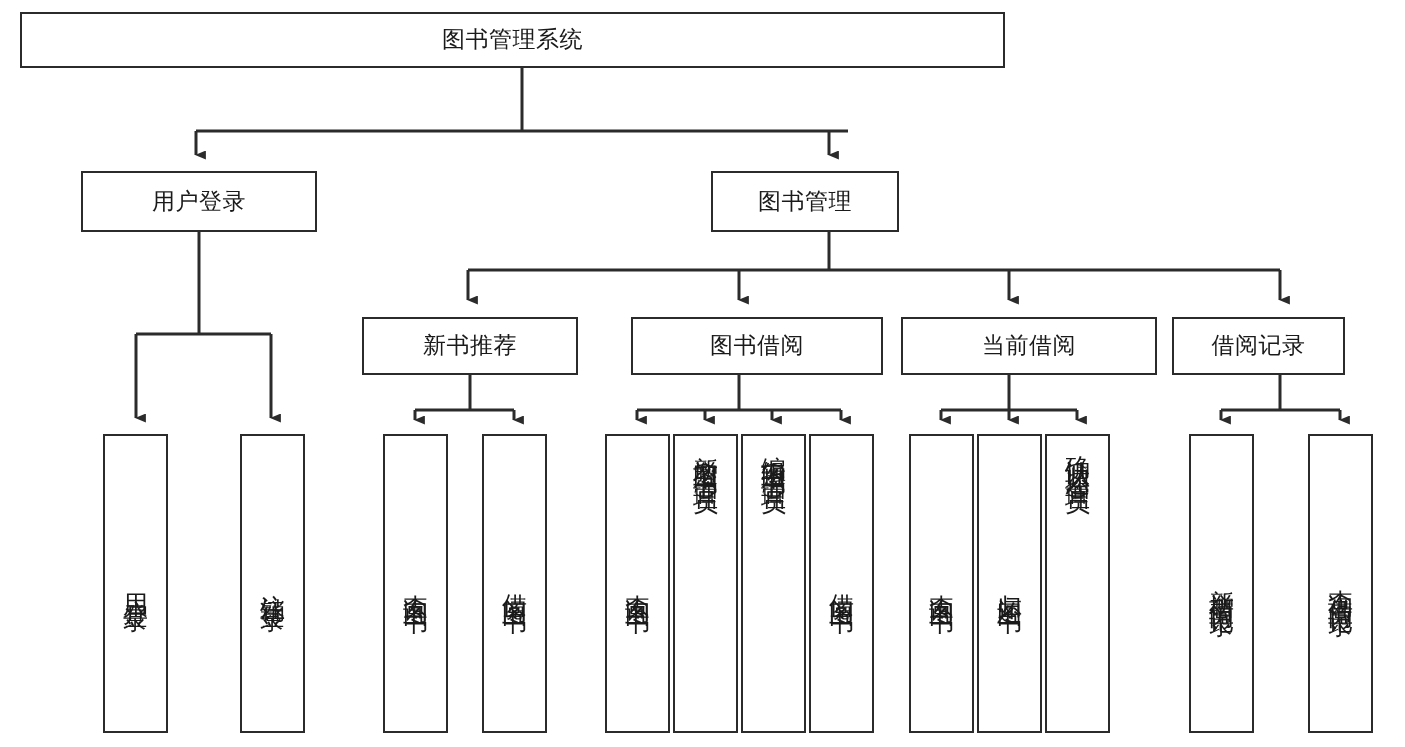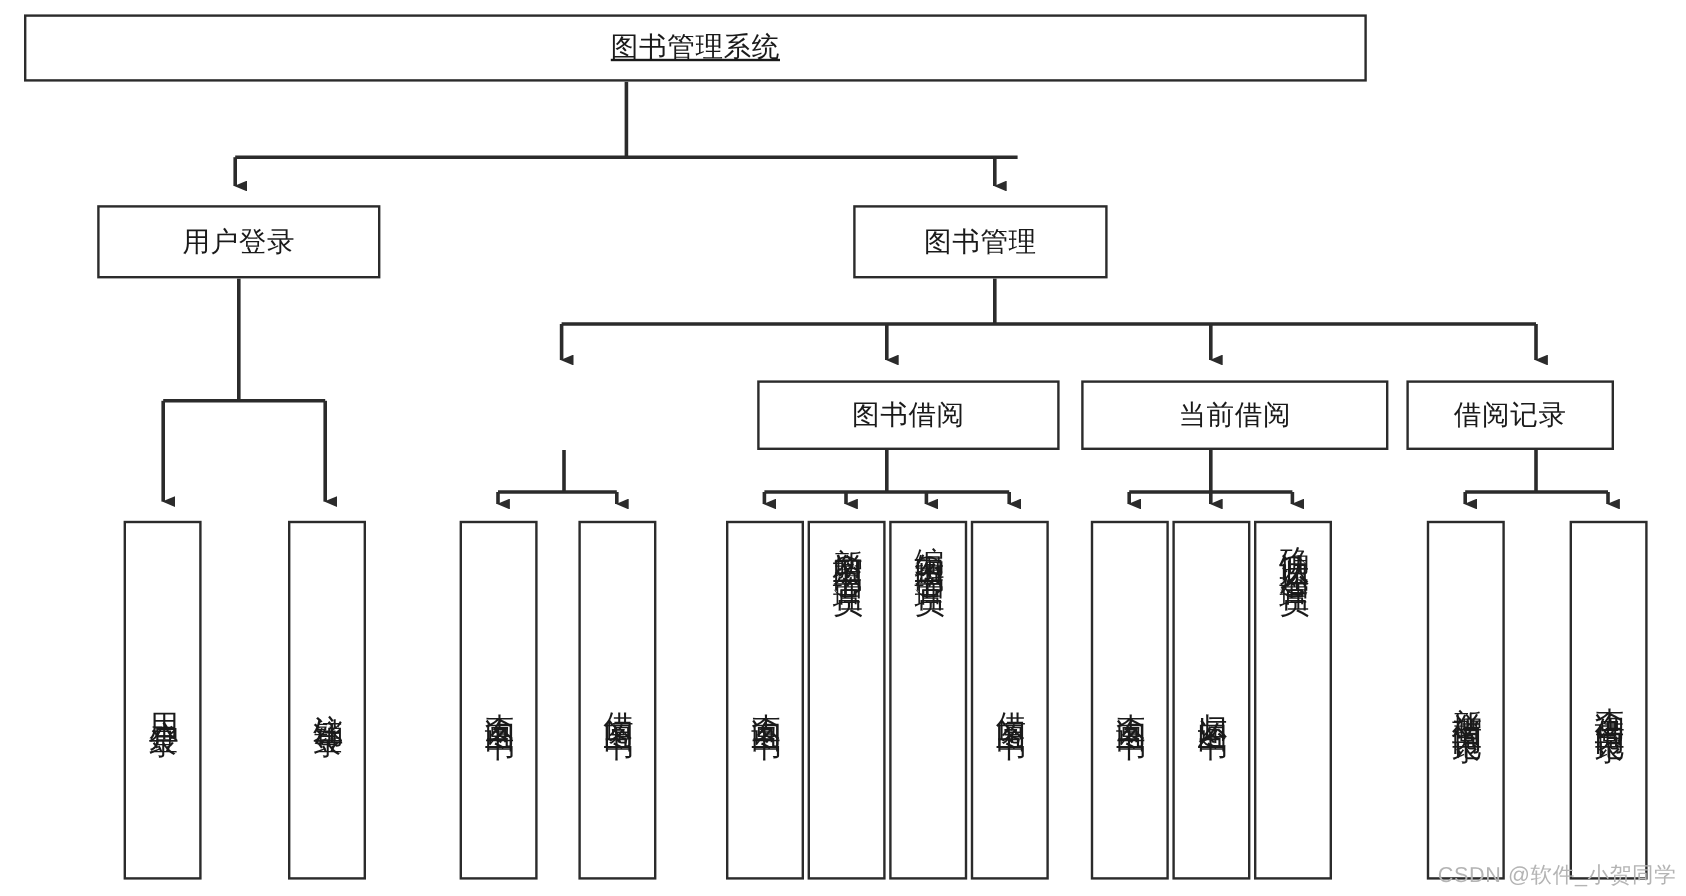--- a/index.html
+++ b/index.html
@@ -127,31 +127,34 @@
       <path d="M 1009 410 L 1009 420" marker-end="url(#arrow)"></path>
       <path d="M 1077 410 L 1077 420" marker-end="url(#arrow)"></path>
 
       <path d="M 1280 375 L 1280 410"></path>
       <path d="M 1221 410 L 1340 410"></path>
       <path d="M 1221 410 L 1221 420" marker-end="url(#arrow)"></path>
       <path d="M 1340 410 L 1340 420" marker-end="url(#arrow)"></path>
     </g>
   </svg>
 
-  <div class="node root horiz" style="left:20px; top:12px; width:1119px; height:56px;text-decoration:underline;">
+  <div class="node root horiz" style="left:20px; top:12px; width:985px; height:56px;">
     <span class="label">图书管理系统</span>
   </div>
 
   <div class="node horiz" style="left:81px; top:171px; width:236px; height:61px;">
     <span class="label">用户登录</span>
   </div>
-  <div class="node horiz" style="left:711px; top:171px; width:212px; height:61px;">
+  <div class="node horiz" style="left:711px; top:171px; width:188px; height:61px;">
     <span class="label">图书管理</span>
   </div>
 
+  <div class="node horiz" style="left:362px; top:317px; width:216px; height:58px;">
+    <span class="label">新书推荐</span>
+  </div>
   <div class="node horiz" style="left:631px; top:317px; width:252px; height:58px;">
     <span class="label">图书借阅</span>
   </div>
   <div class="node horiz" style="left:901px; top:317px; width:256px; height:58px;">
     <span class="label">当前借阅</span>
   </div>
   <div class="node horiz" style="left:1172px; top:317px; width:173px; height:58px;">
     <span class="label">借阅记录</span>
   </div>
 
@@ -192,15 +195,14 @@
     <span class="label">确认归还（管理员）</span>
   </div>
 
   <div class="node vert mid" style="left:1189px; top:434px; width:65px; height:299px;">
     <span class="label">新增借阅记录</span>
   </div>
   <div class="node vert mid" style="left:1308px; top:434px; width:65px; height:299px;">
     <span class="label">查询借阅记录</span>
   </div>
 
-  <div class="watermark">CSDN @软件_小贺同学</div>
 
 </div>
 
 </body></html>

